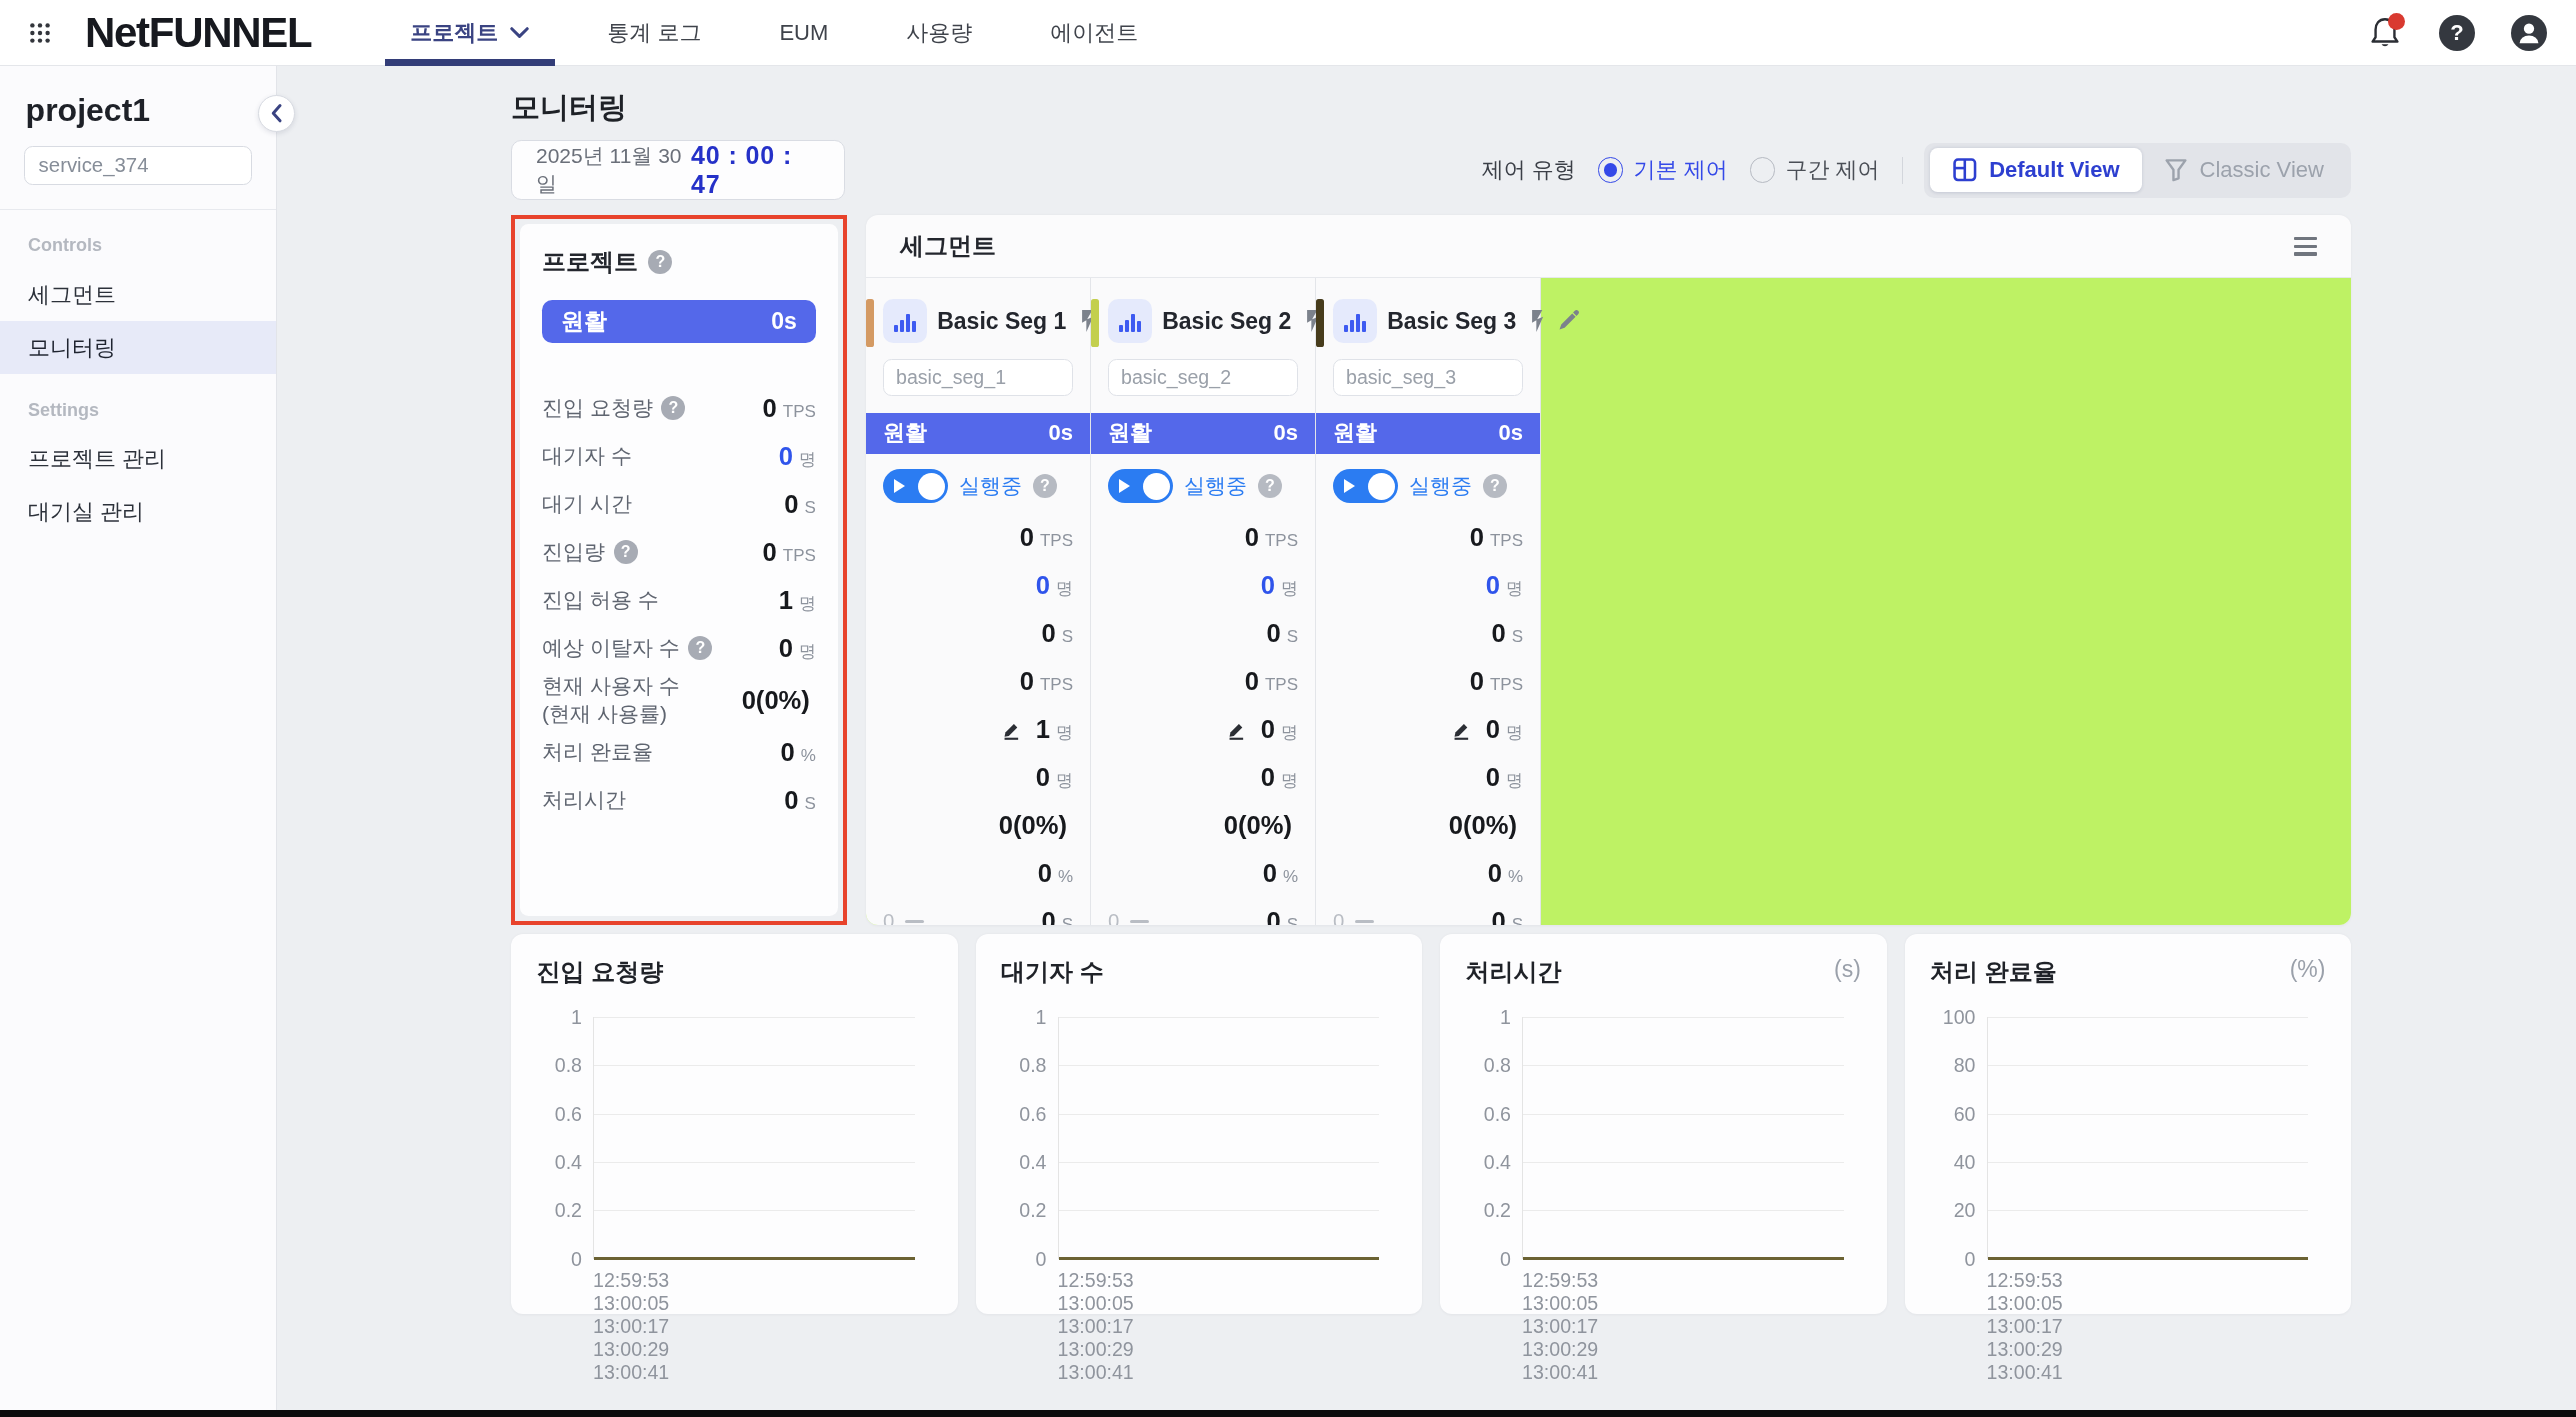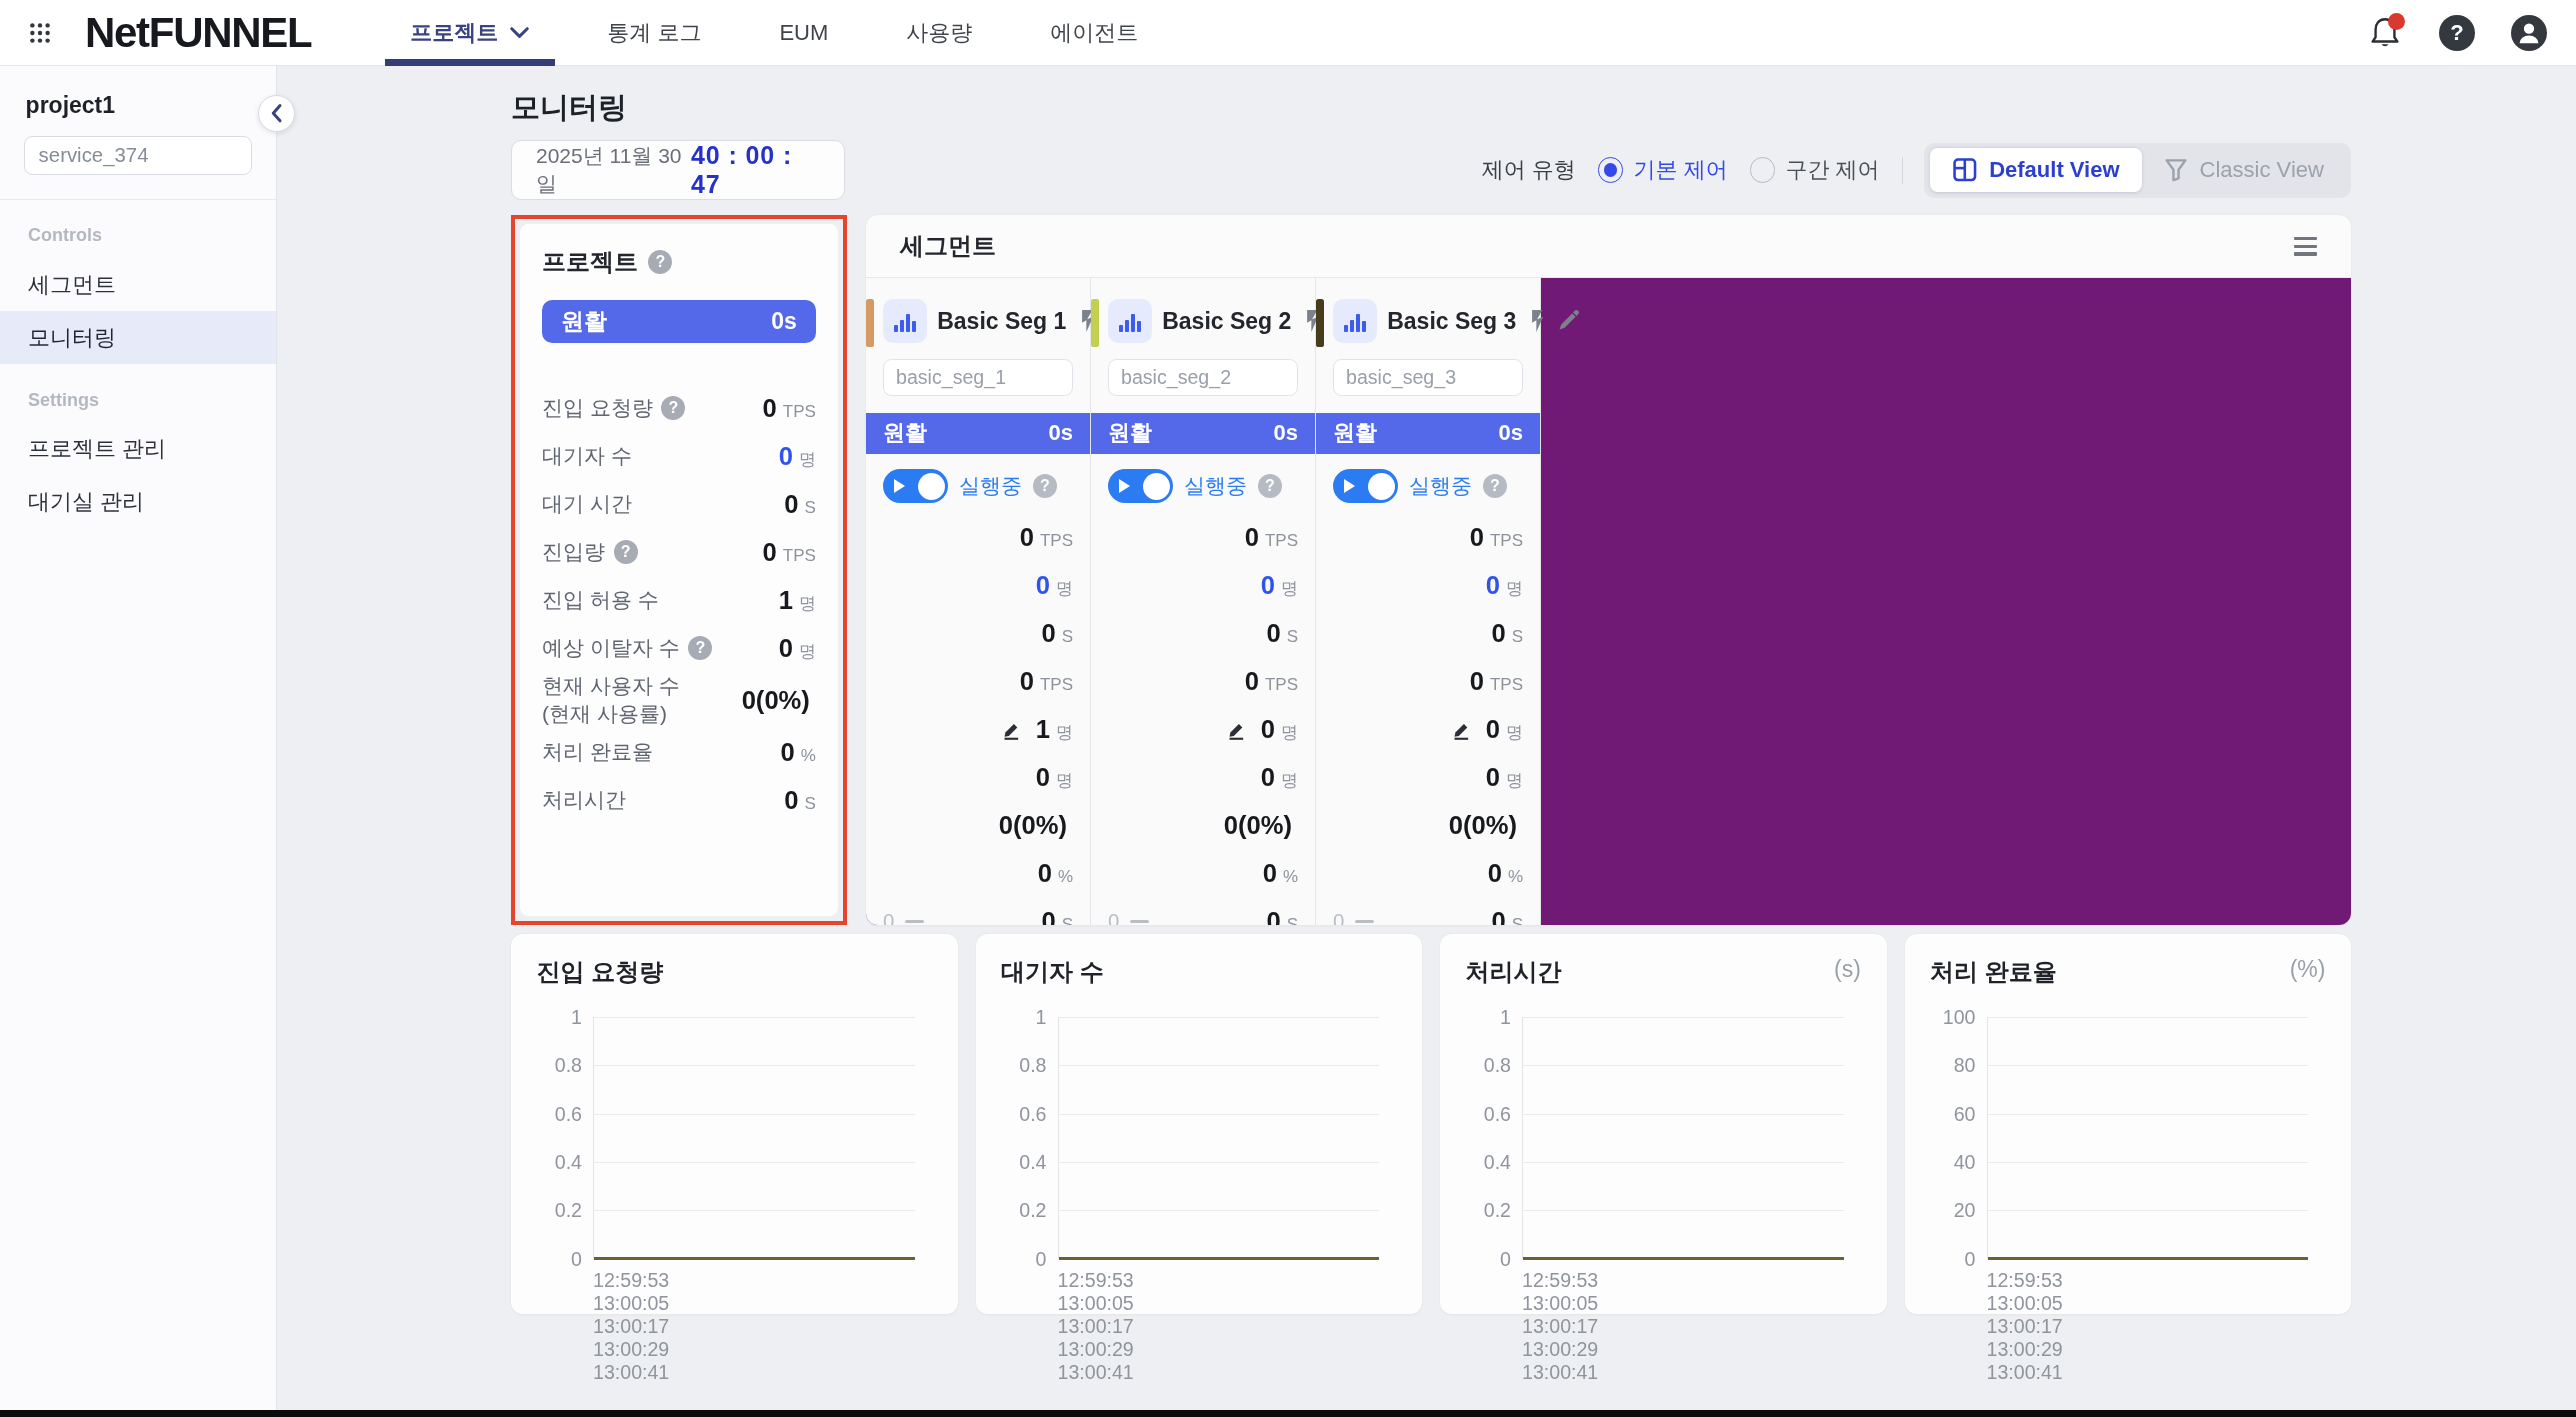--- a/index.html
+++ b/index.html
@@ -18,21 +18,21 @@
   .nav-item.active { color:#3a4382; font-weight:700; }
   .nav-item.active::after { content:""; position:absolute; left:13.6px; right:13.6px; bottom:0; height:6.8px; background:#333d78; }
   .nav-right { margin-left:auto; display:flex; align-items:center; gap:36px; }
   .bell-wrap { position:relative; width:36px; height:36px; cursor:pointer; }
   .bell-dot { position:absolute; top:-1.7px; right:-1.7px; width:17px; height:17px; border-radius:50%; background:#d93a30; }
   .dark-circle { width:36px; height:36px; border-radius:50%; background:#34383f; color:#fff; display:flex;
                  align-items:center; justify-content:center; font-size:22px; font-weight:700; cursor:pointer; }
 
   
   .sidebar { position:absolute; top:66px; left:0; bottom:6.8px; width:277px; background:#fbfbfd; border-right:0.9px solid #e2e4e9; z-index:4; }
-  .proj-name { margin:25.6px 0 0 25.6px; font-size:23px; font-weight:700; color:#1e2128; }
+  .proj-name { margin:25.6px 0 0 25.6px; font-size:32px; font-weight:700; color:#1e2128; }
   .svc-input { display:block; margin:17px 24px 24px 24px; width:228px; height:39px; border:1.3px solid #d8dbe2;
                border-radius:8.5px; background:#fff; color:#868d98; font-size:20.4px; padding:0 13.6px;
                font-family:inherit; }
   .side-divider { border-top:0.9px solid #e7e9ee; }
   .side-label { margin:25.6px 0 12px 28px; font-size:18px; font-weight:700; color:#b4b8c0; }
   .side-item { height:53px; display:flex; align-items:center; padding-left:28px; font-size:22px; color:#2c313a; cursor:pointer; }
   .side-item.active { background:#e7eaf8; color:#1f2430; }
   .collapse-btn { position:absolute; left:258px; top:95px; width:37px; height:37px; border-radius:50%;
                   background:#fff; border:0.9px solid #d8dbe2; box-shadow:0 1.7px 5.1px rgba(40,50,80,.12);
                   display:flex; align-items:center; justify-content:center; cursor:pointer; z-index:6; }
@@ -82,21 +82,21 @@
   .m-val i, .v-row i { font-style:normal; font-size:17px; color:#8d939d; margin-left:6px; }
   b.acc { color:#2f54eb !important; }
 
   
   .segment-panel { flex:1; background:#fbfbfc; border-radius:12px; overflow:hidden; display:flex; flex-direction:column;
                    box-shadow:0 0.9px 2.6px rgba(30,35,60,.05); }
   .seg-head { height:63px; flex:none; display:flex; align-items:center; padding:0 34px; border-bottom:0.9px solid #e6e8ec; }
   .seg-head-title { font-size:24px; font-weight:700; color:#23262d; }
   .hamburger { margin-left:auto; display:flex; flex-direction:column; gap:4.3px; cursor:pointer; }
   .hamburger span { width:23px; height:3.4px; background:#70757e; border-radius:0.9px; }
-  .seg-body { flex:1; background:#701a75; display:flex; align-items:center; }
+  .seg-body { flex:1; background:#bef264; display:flex; align-items:center; }
   .seg-col { width:225px; flex:none; background:#fafafb; border-right:0.9px solid #e3e5e9; padding:19px 17px 0;
              margin-bottom:10.2px; position:relative; display:flex; flex-direction:column; }
   .seg-strip { position:absolute; left:0; top:20.4px; width:7.7px; height:48px; border-radius:2.6px; }
   .seg-header { display:flex; align-items:center; gap:10.2px; height:48px; }
   .seg-icon-tile { width:44px; height:44px; border-radius:10.2px; background:#e5eafc; display:flex; align-items:flex-end;
                    justify-content:center; gap:2.6px; padding-bottom:11px; flex:none; }
   .seg-icon-tile span { width:3.4px; background:#3d5af1; border-radius:0.9px; }
   .seg-name { font-size:23px; font-weight:600; color:#23262d; flex:1; white-space:nowrap; }
   .icon-btn { cursor:pointer; display:flex; flex:none; }
   .seg-input { margin-top:13.6px; height:37px; width:100%; border:1.3px solid #dfe2e8; border-radius:8.5px; background:#fff;

